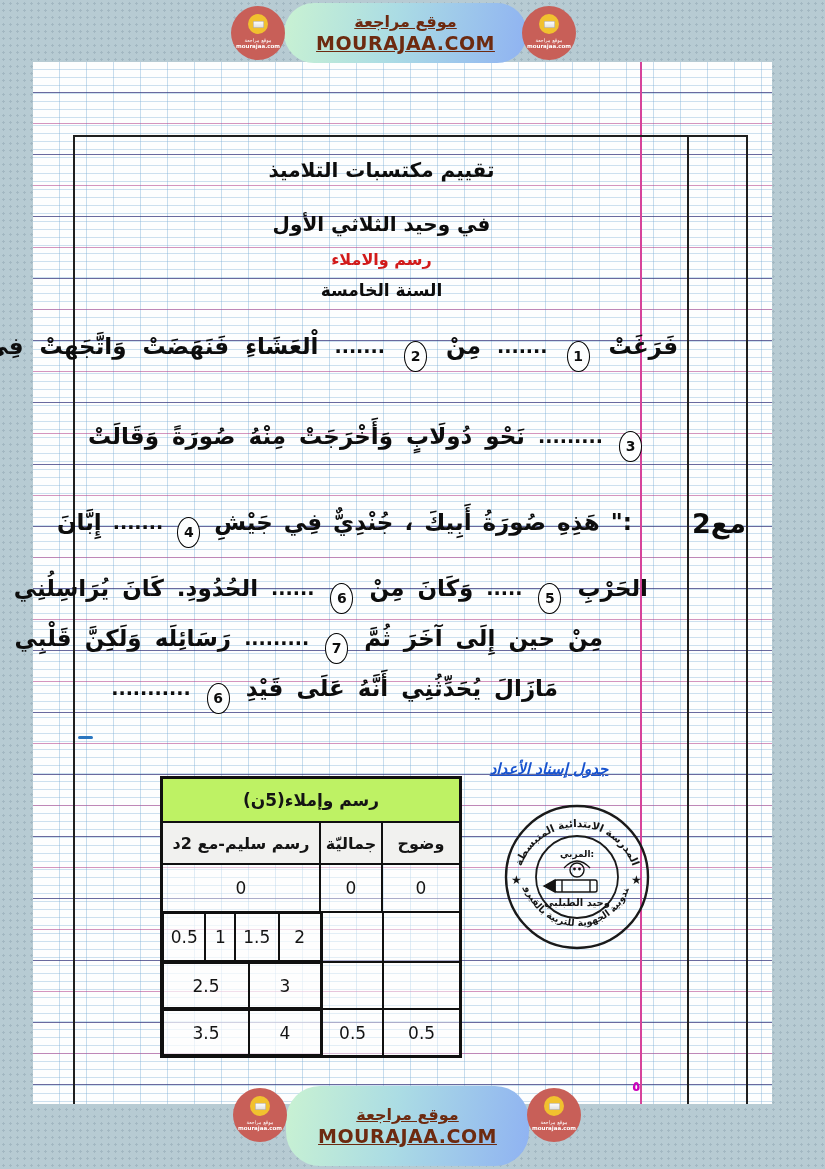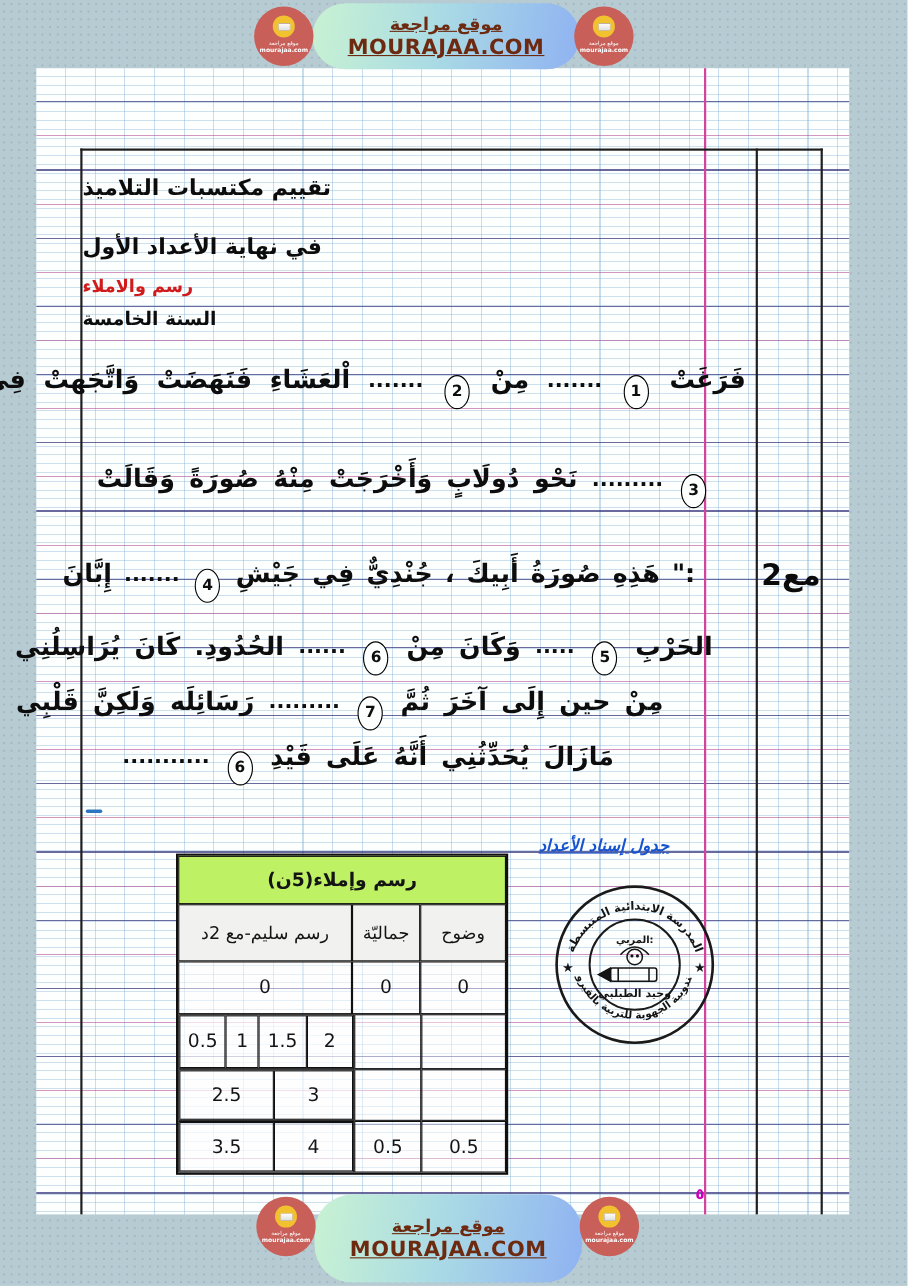--- a/index.html
+++ b/index.html
@@ -28,21 +28,21 @@
         rgba(125,175,214,.42) 26px, rgba(125,175,214,.42) 27px);
   }
   .pink-line{position:absolute;left:640px;top:62px;width:2px;height:1042px;background:#d6439a;}
   .frame{position:absolute;left:73px;top:135px;width:675px;height:969px;
     border:2px solid #1f1f1f;border-bottom:none;box-sizing:border-box;}
   .inner-vline{position:absolute;left:687px;top:135px;width:2px;height:969px;background:#1f1f1f;}
   .page-mark{position:absolute;left:632px;top:1078px;color:#cc00bb;font-size:14px;font-weight:bold;}
   .left-dash{position:absolute;left:78px;top:736px;width:15px;height:3px;background:#2a76c0;border-radius:2px;}
 
   
-  .heads{position:absolute;left:75px;width:613px;text-align:left;color:#0c0c0c;direction:rtl;}
+  .heads{position:absolute;left:75px;width:613px;text-align:center;color:#0c0c0c;direction:rtl;}
   .h-main{top:158px;font-size:20px;font-weight:800;}
   .h-term{top:212px;font-size:20px;font-weight:800;}
   .h-subject{top:250px;font-size:16px;font-weight:800;color:#d11a1a;}
   .h-grade{top:280px;font-size:17px;font-weight:800;}
 
   
   .fill-line{position:absolute;direction:rtl;white-space:nowrap;
     font-size:23px;font-weight:700;color:#0d0d0d;word-spacing:5px;}
   .l1{top:333px;right:147px;word-spacing:8px;}
   .l2{top:423px;right:180px;}
@@ -62,21 +62,21 @@
   .grading-title{position:absolute;left:468px;top:760px;width:162px;text-align:center;
     direction:rtl;color:#1753cf;font-size:15px;font-weight:700;font-style:italic;
     text-decoration:underline;}
   .score-table{position:absolute;left:160px;top:776px;width:302px;box-sizing:border-box;
     border:2px solid #101010;direction:ltr;color:#141414;}
   .score-table .row{display:flex;box-sizing:border-box;}
   .cell{box-sizing:border-box;border:1px solid #101010;display:flex;
     align-items:center;justify-content:center;font-size:17px;direction:rtl;
     background:rgba(255,255,255,.45);}
   .thead{height:44px;background:#bef264;font-size:17px;font-weight:600;}
-  .cols .cell{height:52px;background:#f1f1ef;font-size:16px;}
+  .cols .cell{height:42px;background:#f1f1ef;font-size:16px;font-weight:bold;}
   .w160{width:160px;}.w63{width:63px;}.w79{width:79px;}
   .w43{width:43px;}.w44{width:44px;}.w30{width:30px;}.w73{width:73px;}.w87{width:87px;}
   .r0 .cell{height:48px;}
   .r1 .cell{height:50px;}
   .r2 .cell{height:47px;}
   .r3 .cell{height:47px;}
   .sub{display:flex;padding:0;}
   .sub .cell{height:100%;}
 
   
@@ -108,21 +108,21 @@
 <body>
 
 <div class="page"></div>
 <div class="pink-line"></div>
 <div class="frame"></div>
 <div class="inner-vline"></div>
 <div class="left-dash"></div>
 <div class="page-mark">٥</div>
 
 <div class="heads h-main">تقييم مكتسبات التلاميذ</div>
-<div class="heads h-term">في نهاية الأعداد الأول</div>
+<div class="heads h-term">في وحيد الثلاثي الأول</div>
 <div class="heads h-subject">رسم والاملاء</div>
 <div class="heads h-grade">السنة الخامسة</div>
 
 <div class="fill-line l1"><span>فَرَغَتْ</span> <span class="num-circle">1</span> <span class="dots">.......</span> <span>مِنْ</span> <span class="num-circle">2</span> <span class="dots">.......</span> <span>اْلعَشَاءِ فَنَهَضَتْ وَاتَّجَهتْ فِي</span> </div>
 <div class="fill-line l2"><span class="num-circle">3</span> <span class="dots">.........</span> <span>نَحْو دُولَابٍ وَأَخْرَجَتْ مِنْهُ صُورَةً وَقَالَتْ</span> </div>
 <div class="fill-line l3"><span>:" هَذِهِ صُورَةُ أَبِيكَ ، جُنْدِيٌّ فِي جَيْشِ</span> <span class="num-circle">4</span> <span class="dots">.......</span> <span>إِبَّانَ</span> </div>
 <div class="fill-line l4"><span>الحَرْبِ</span> <span class="num-circle">5</span> <span class="dots">.....</span> <span>وَكَانَ مِنْ</span> <span class="num-circle">6</span> <span class="dots">......</span> <span>الحُدُودِ. كَانَ يُرَاسِلُنِي</span> </div>
 <div class="fill-line l5"><span>مِنْ حين إِلَى آخَرَ ثُمَّ</span> <span class="num-circle">7</span> <span class="dots">.........</span> <span>رَسَائِلَه وَلَكِنَّ قَلْبِي</span> </div>
 <div class="fill-line l6"><span>مَازَالَ يُحَدِّثُنِي أَنَّهُ عَلَى قَيْدِ</span> <span class="num-circle">6</span> <span class="dots">...........</span> </div>
 

